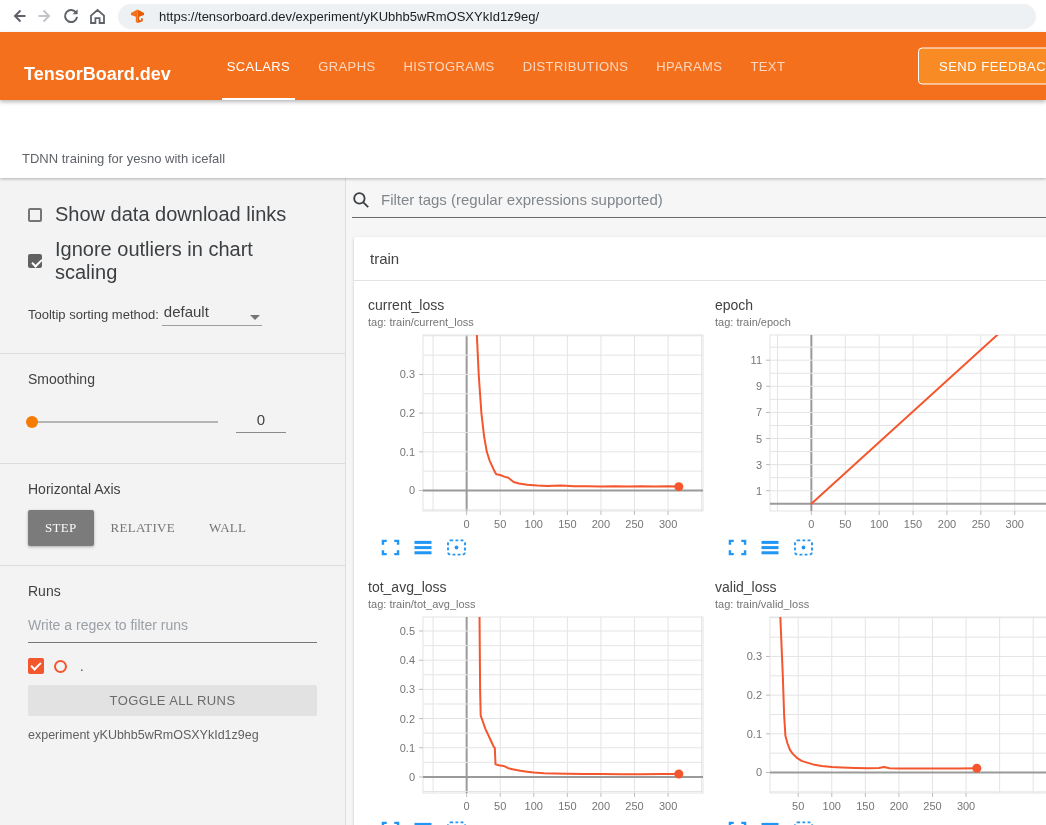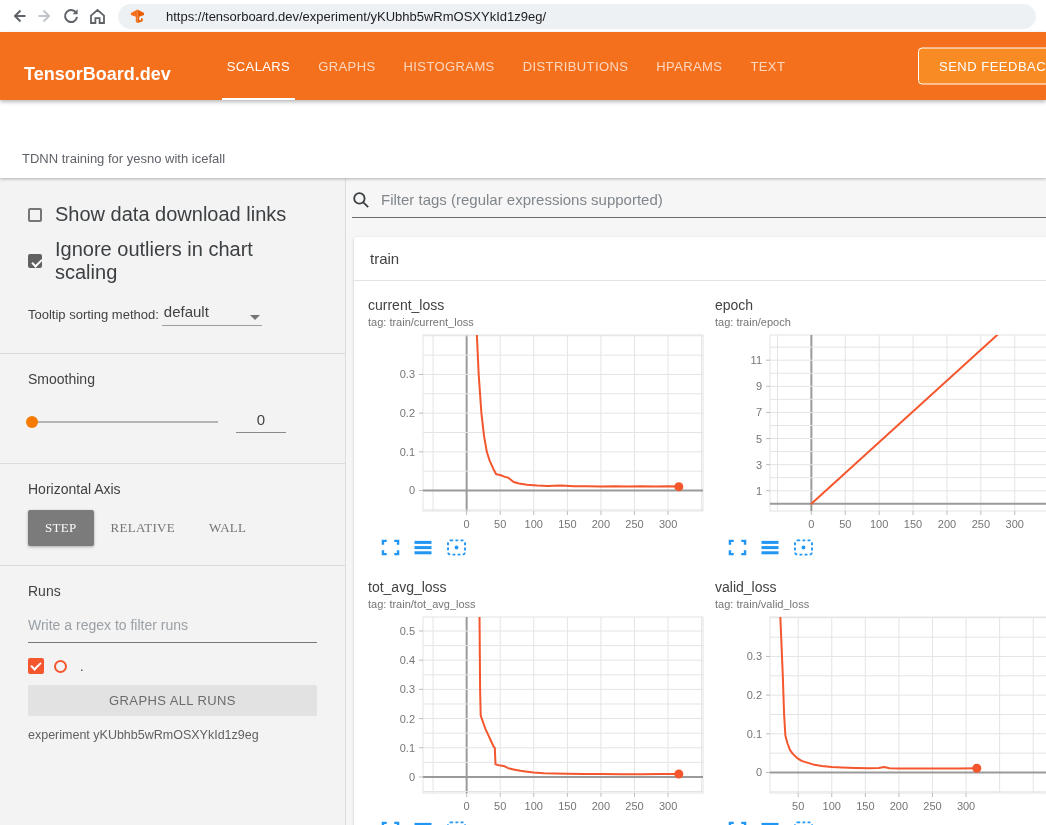--- a/index.html
+++ b/index.html
@@ -5,21 +5,21 @@
   * { box-sizing: border-box; }
   html,body { margin:0; padding:0; }
   body {
     width:1046px; height:825px; overflow:hidden; position:relative;
     font-family:"Liberation Sans", sans-serif; background:#fff;
   }
 
   
   .chrome { height:32px; display:flex; align-items:center; background:#fff; padding:0 10px 0 6px; }
   .nav-btn { width:26px; height:26px; display:flex; align-items:center; justify-content:center; background:none; border:none; padding:0; cursor:pointer; }
-  .urlbar { flex:1; height:25px; background:#eef1f3; border-radius:13px; margin-left:8px; display:flex; align-items:center; padding:0 12px; gap:21px; }
+  .urlbar { flex:1; height:25px; background:#eef1f3; border-radius:13px; margin-left:8px; display:flex; align-items:center; padding:0 12px; gap:14px; }
   .url-text { font-size:13px; color:#202124; white-space:nowrap; }
 
   
   .appbar { height:68px; background:#f4701c; display:flex; align-items:stretch; padding-left:24px; position:relative; box-shadow:0 2px 4px rgba(0,0,0,.28); z-index:6; }
   .logo { color:#fff; font-size:18px; font-weight:bold; margin-right:42px; align-self:center; white-space:nowrap;margin-top:16px; }
   .tabs { display:flex; align-items:stretch; }
   .tab { color:rgba(255,255,255,.72); font-size:13px; font-weight:500; letter-spacing:.4px; padding:0 14px; display:flex; align-items:center; position:relative; cursor:pointer; }
   .tab.active { color:#fff; }
   .tab.active::after { content:""; position:absolute; left:9px; right:9px; bottom:0; height:2px; background:#fff; }
   .feedback { position:absolute; left:918px; top:50%; transform:translateY(-50%); background:#f98b25; border:1px solid #fff; border-radius:4px; color:#fff; font-size:13px; font-weight:500; letter-spacing:.5px; padding:10px 20px; white-space:nowrap; cursor:pointer; }
@@ -176,21 +176,21 @@
     <div class="side-section">
       <div class="section-label">Runs</div>
       <div class="runs-filter">
         <input type="text" placeholder="Write a regex to filter runs" style="">
       </div>
       <div class="run-row">
         <span class="run-checkbox"></span>
         <span class="run-circle"></span>
         <span class="run-name">.</span>
       </div>
-      <button class="toggle-btn">GRAPHS ALL RUNS</button>
+      <button class="toggle-btn">TOGGLE ALL RUNS</button>
       <div class="runs-caption">experiment yKUbhb5wRmOSXYkId1z9eg</div>
     </div>
   </aside>
 
   <main class="main">
     <div class="search-row">
       <svg width="18" height="18" viewBox="0 0 18 18">
         <circle cx="7.4" cy="7.4" r="5.2" fill="none" stroke="#3c4043" stroke-width="1.8"></circle>
         <line x1="11.3" y1="11.3" x2="16.2" y2="16.2" stroke="#3c4043" stroke-width="1.8"></line>
       </svg>

